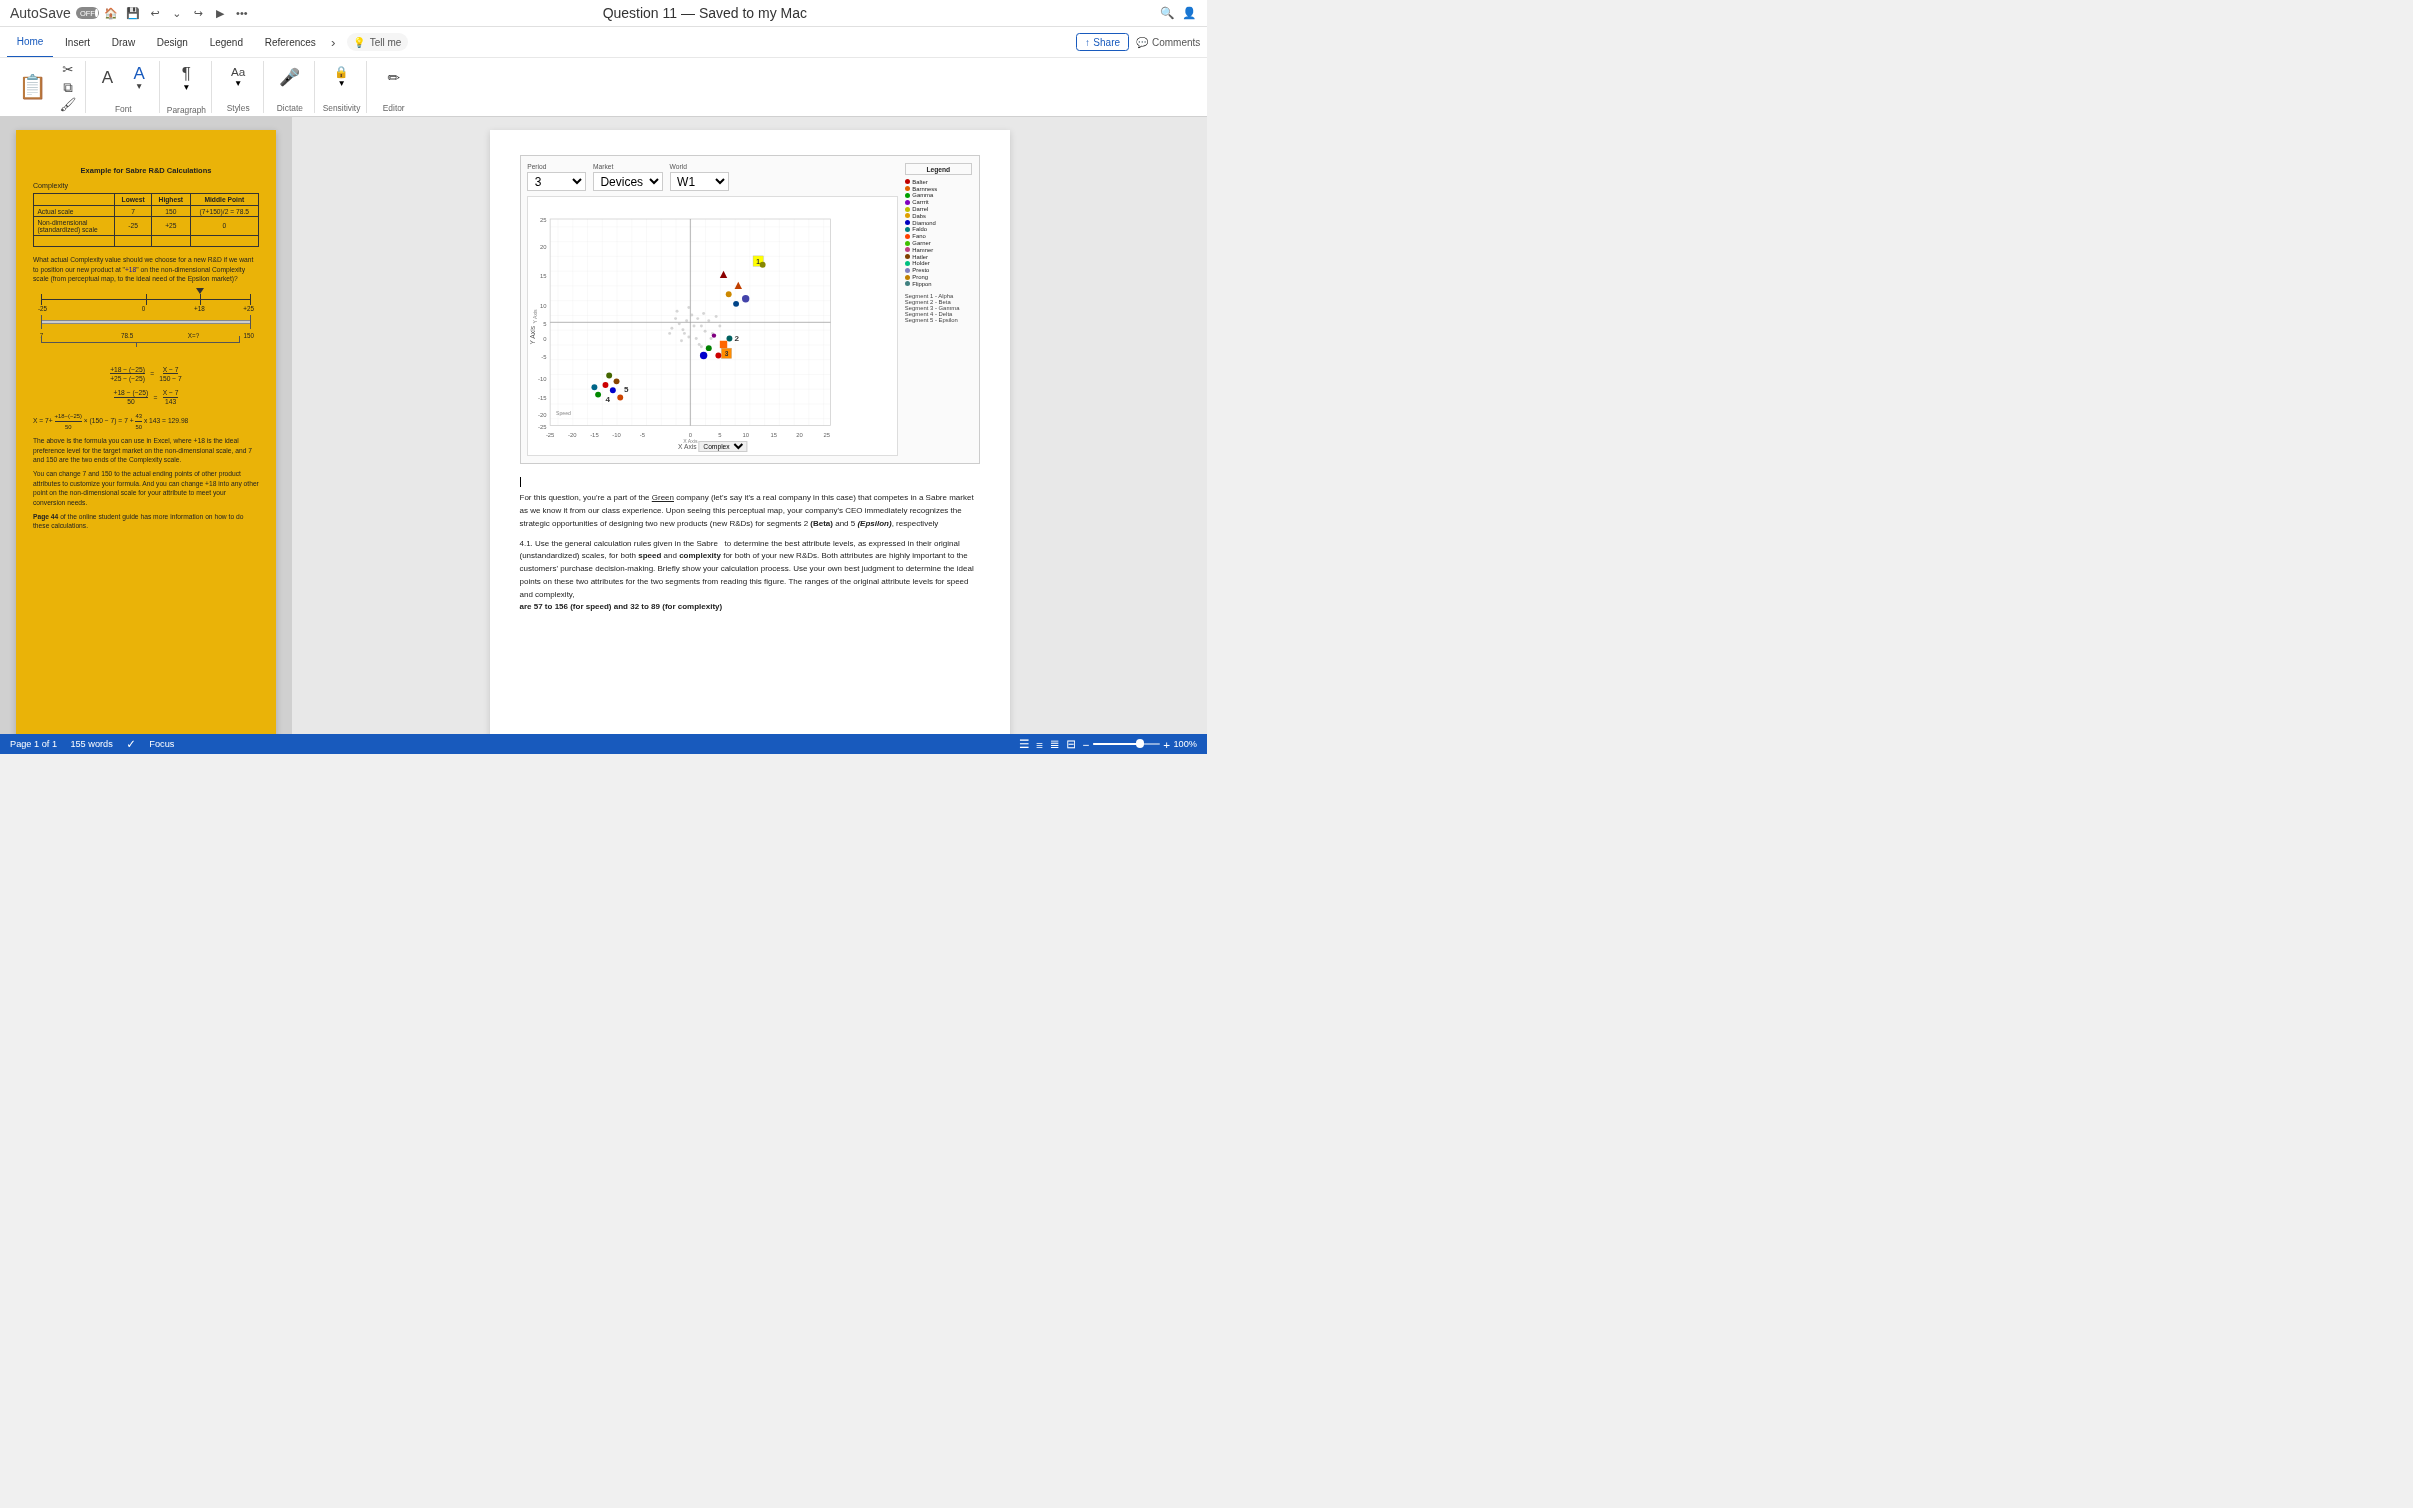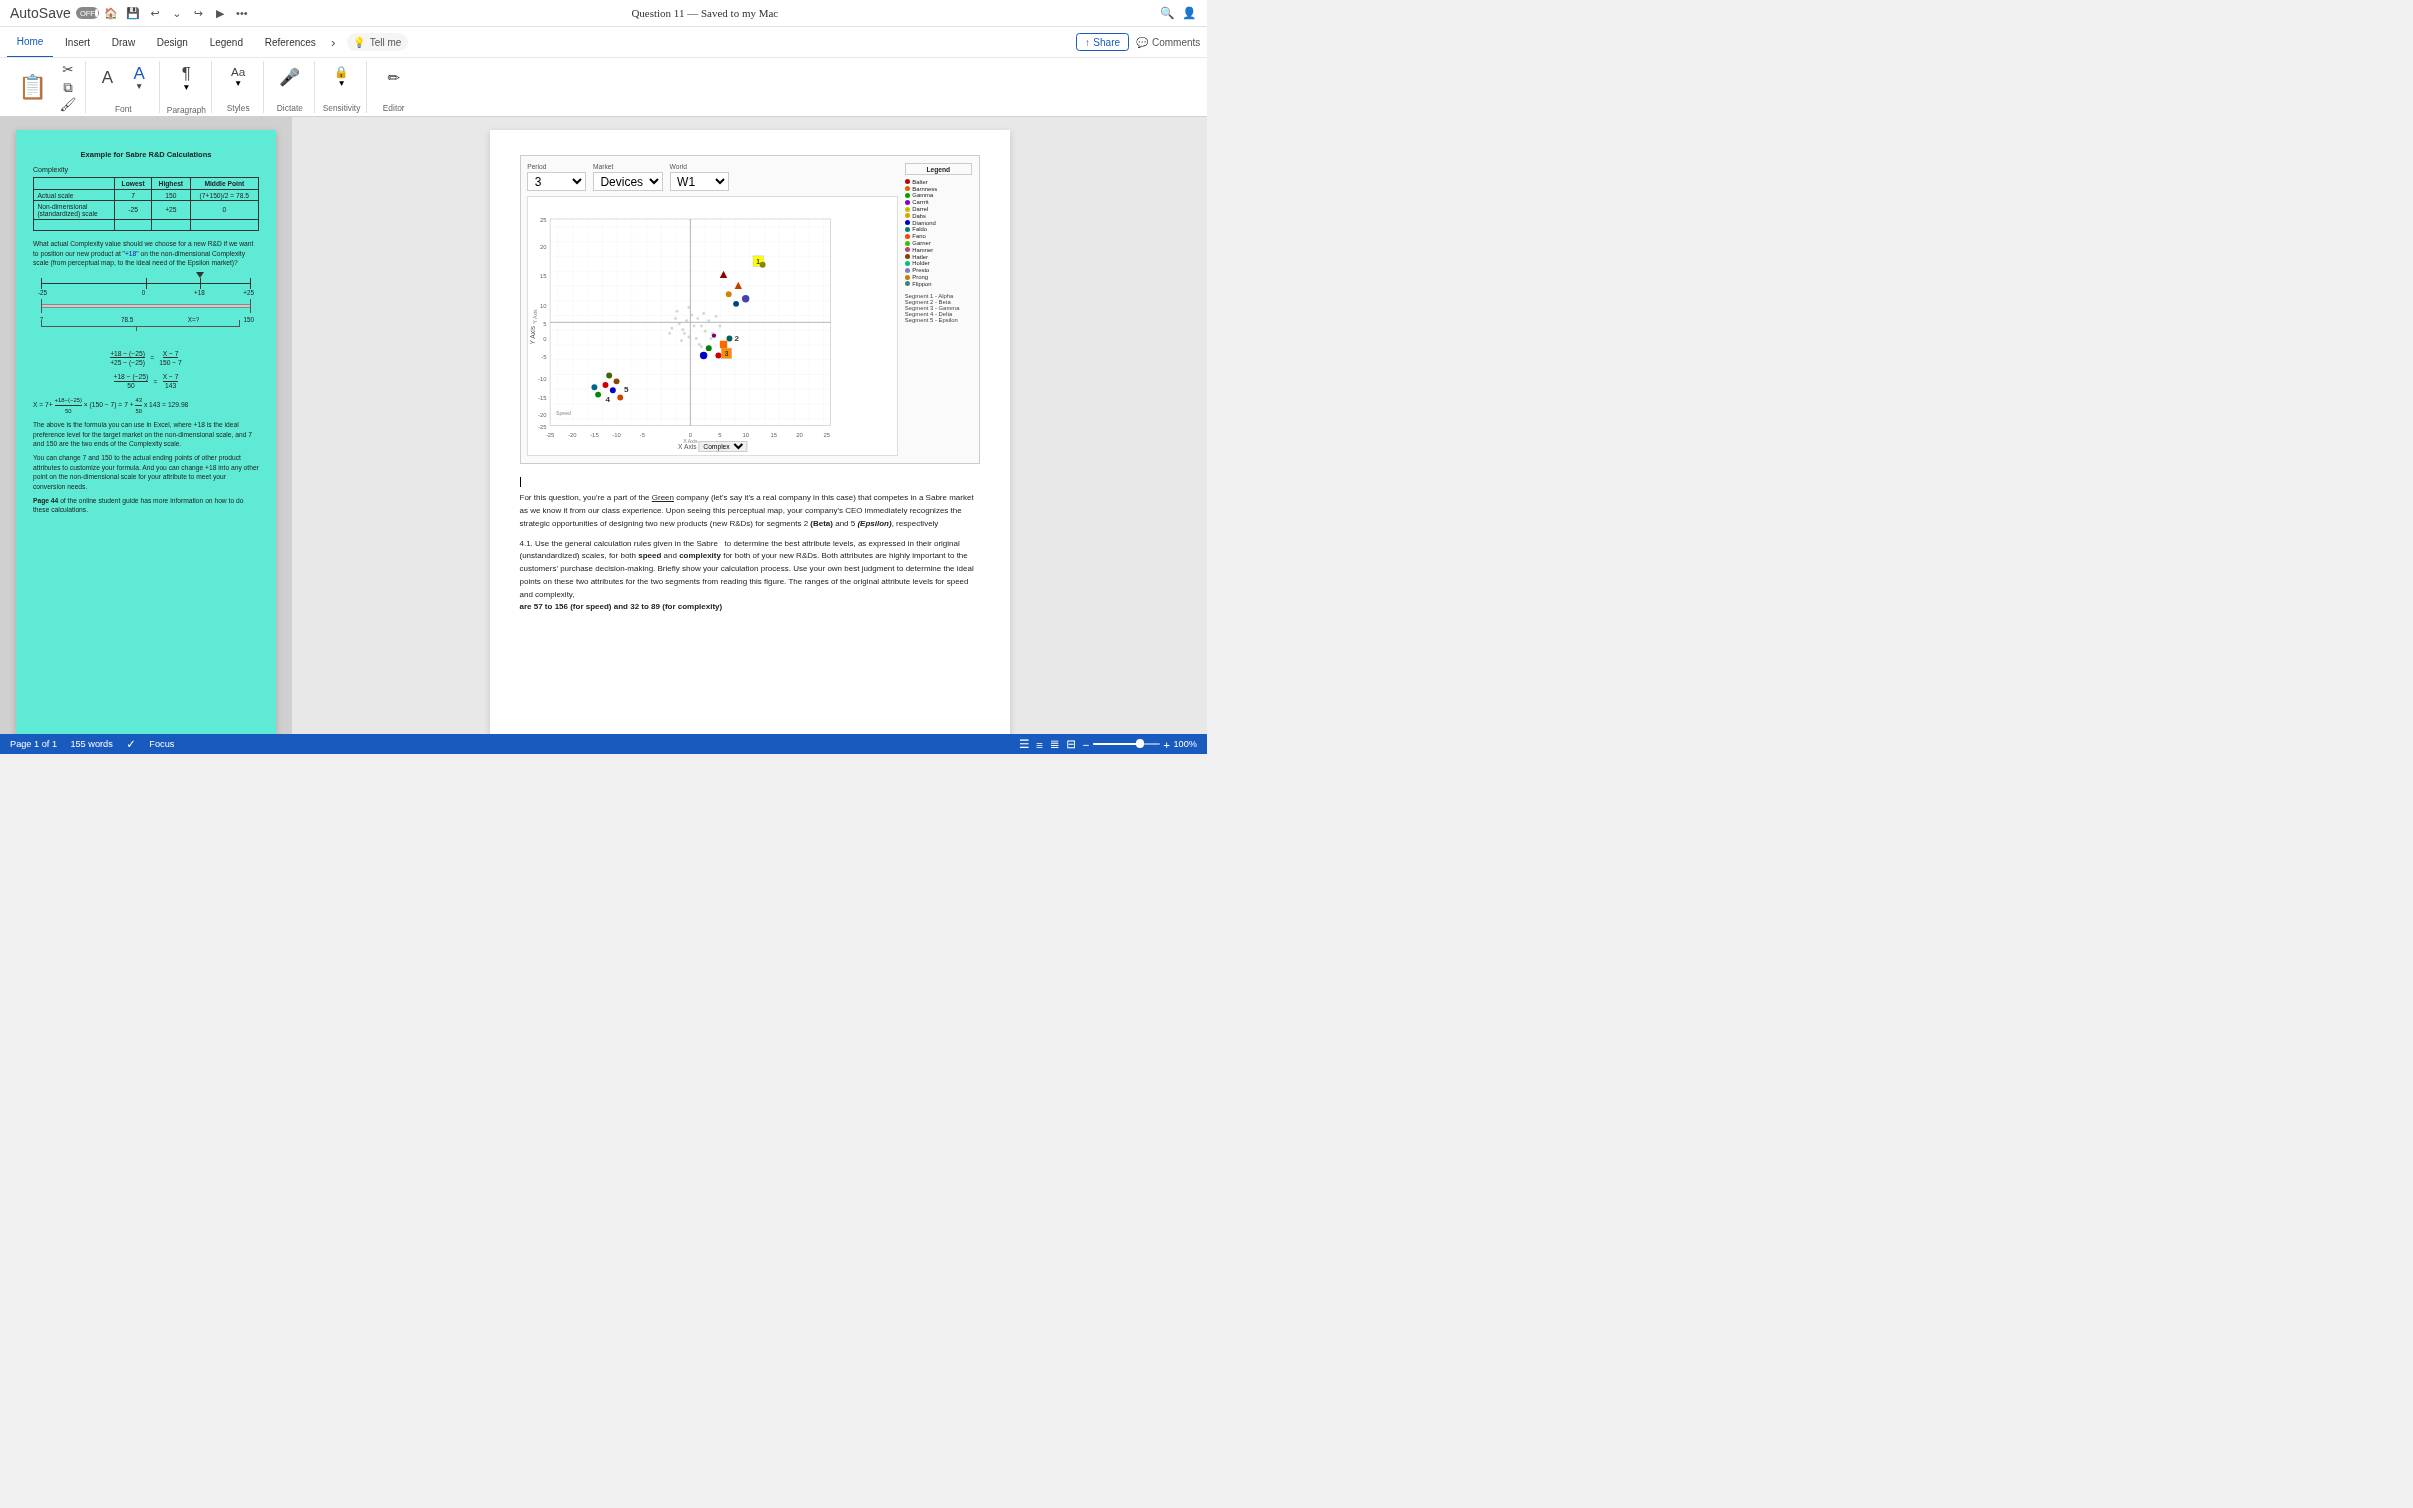--- a/index.html
+++ b/index.html
@@ -16,21 +16,21 @@
       gap: 6.7px;
     }
     .title-bar-left { display: flex; align-items: center; gap: 5px; }
     .autosave-label { font-size: 14px; color: #444; }
     .autosave-toggle { background: #888; border-radius: 6.7px; width: 23.5px; height: 11.7px; display: inline-flex; align-items: center; padding: 1.7px; cursor: pointer; }
     .autosave-toggle-knob { width: 8.4px; height: 8.4px; background: #fff; border-radius: 50%; margin-left: auto; }
     .autosave-off { font-size: 7.5px; color: #fff; margin-left: 2.5px; }
     .title-bar-icons { display: flex; gap: 6.7px; align-items: center; }
     .title-bar-icon { width: 15px; height: 15px; display: flex; align-items: center; justify-content: center; cursor: pointer; color: #555; font-size: 11px; }
     .title-bar-center { flex: 1; display: flex; align-items: center; justify-content: center; }
-    .title-bar-title { font-size: 11px; color: #333; font-weight: 500; font-family: Liberation Serif, serif; }
+    .title-bar-title { font-size: 14px; color: #333; font-weight: 500; }
     .title-bar-right { display: flex; align-items: center; gap: 6.7px; }
     .title-bar-right-icon { width: 15px; height: 15px; display: flex; align-items: center; justify-content: center; cursor: pointer; color: #555; font-size: 11.7px; }
 
     
     .ribbon {
       background: #fff;
       border-bottom: 0.8px solid #d0d0d0;
     }
     .ribbon-tabs {
       display: flex;
@@ -135,25 +135,25 @@
     .left-panel {
       width: 292px;
       background: #d0d0d0;
       display: flex;
       flex-direction: column;
       align-items: center;
       overflow-y: auto;
       padding: 13.4px 6.7px;
     }
     .doc-page {
-      background: #5eead4;
+      background: #eab308;
       width: 260px;
       min-height: 712px;
       box-shadow: 0 1.7px 6.7px rgba(0,0,0,0.2);
-      padding: 20px 17px;
+      padding: 36px 17px;
       font-size: 7.1px;
       color: #222;
       position: relative;
     }
     .doc-title {
       text-align: center;
       font-weight: bold;
       font-size: 7.5px;
       margin-bottom: 6.7px;
     }

